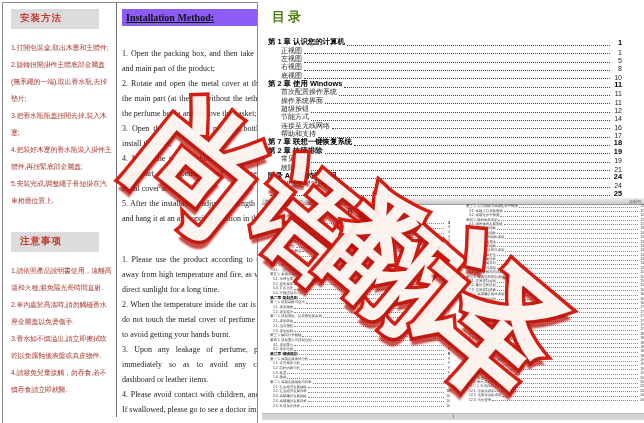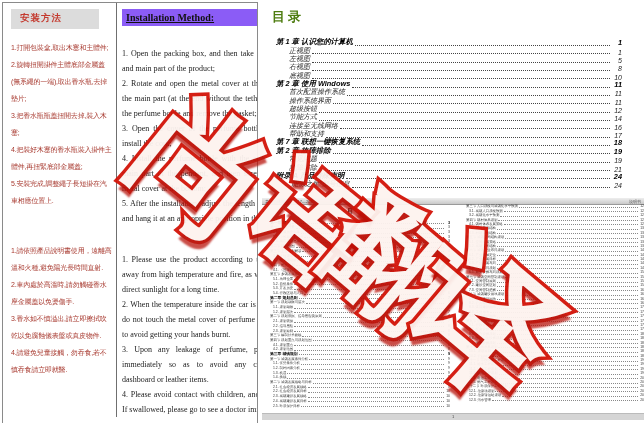--- a/index.html
+++ b/index.html
@@ -14,21 +14,21 @@
   .m-zh-head{background:#dcdcdc;color:#c43a2f;font-weight:bold;font-size:9.5px;padding:3px 0 4px 9px;width:88px;box-sizing:border-box;letter-spacing:1px;}
   .m-zh-body{margin-top:10px;color:#a83a30;font-size:7px;line-height:17px;letter-spacing:-0.2px;}
   .zh-line{margin:0;}
   .m-en-head{background:#8b5cf6;font-family:"Liberation Serif",serif;font-weight:bold;font-size:10px;text-decoration:underline;padding:3px 4px;color:#111;}
   .m-en-body{margin-top:20px;font-family:"Liberation Serif",serif;font-size:8px;line-height:15px;color:#1c1c1c;width:175px;text-align:justify;}
   .en-line{margin:0;}
 
   
   .toc{position:absolute;left:262px;top:0;width:382px;height:198px;background:#fff;}
   .toc-title{margin:8px 0 0 10px;font-size:13px;font-weight:bold;letter-spacing:3px;color:#4d7c0f;}
-  .toc-list{margin:13px 22px 0 14px;font-style:italic;}
+  .toc-list{margin:13px 22px 0 6px;}
   .toc-row{display:flex;align-items:flex-end;height:8.35px;font-size:7px;color:#222;}
   .toc-row.bold{font-weight:bold;font-size:7.4px;color:#000;}
   .toc-row.indent .t-label{margin-left:13px;}
   .t-label{white-space:nowrap;}
   .t-dots{flex:1;border-bottom:1px dotted #444;margin:0 2px 1.5px 2px;}
   .t-page{min-width:10px;text-align:right;}
 
   
   .sp{position:absolute;left:262px;top:198px;width:382px;height:225px;background:#fff;}
   .sp-header{height:6px;background:linear-gradient(#eee,#c9c9c9);border-bottom:1px solid #9a9a9a;display:flex;justify-content:space-between;align-items:center;padding:0 3px;font-size:4px;color:#555;}
@@ -80,20 +80,21 @@
           <p class="en-line">1. Open the packing box, and then take out the cork and main part of the product;</p>
             <p class="en-line">2. Rotate and open the metal cover at the bottom of the main part (at the end without the tether), take out the perfume bottle and remove the gasket;</p>
             <p class="en-line">3. Open the cover of the perfume bottle, and then install the cork;</p>
             <p class="en-line">4. Install the perfume bottle with the cork into the main part of the pendant, and then screw down the metal cover at the bottom;</p>
             <p class="en-line">5. After the installation, adjust the length of the tether and hang it at an appropriate position in the car.</p>
           </div>
         </div>
       </div>
       <div class="m-row">
         <div class="m-zh">
+          <div class="m-zh-head">注意事项</div>
           <div class="m-zh-body">
 
           <p class="zh-line">1.請依照產品說明書使用，遠離高溫和火種,避免陽光長時間直射.</p>
             <p class="zh-line">2.車內處於高溫時,請勿觸碰香水座金屬蓋以免燙傷手.</p>
             <p class="zh-line">3.香水如不慎溢出,請立即擦拭吹乾以免腐蝕儀表盤或真皮物件.</p>
             <p class="zh-line">4.請避免兒童接觸，勿吞食,若不慎吞食請立即就醫.</p>
           </div>
         </div>
         <div class="m-en">
           <div class="m-en-body">
@@ -193,20 +194,25 @@
         </div>
         <div class="toc-row bold">
           <span class="t-label">附录 A 产品特殊声明</span>
           <span class="t-dots"></span>
           <span class="t-page">24</span>
         </div>
         <div class="toc-row indent">
           <span class="t-label">“能源之星”型号信息</span>
           <span class="t-dots"></span>
           <span class="t-page">24</span>
+        </div>
+        <div class="toc-row bold">
+          <span class="t-label"></span>
+          <span class="t-dots"></span>
+          <span class="t-page">25</span>
         </div>
       </div>
   </div>
 
   <div class="sp">
     <div class="sp-header">
       <span>某镇总体规划（2017—2030）</span>
       <span>说明书</span>
     </div>
     <div class="sp-cols">

